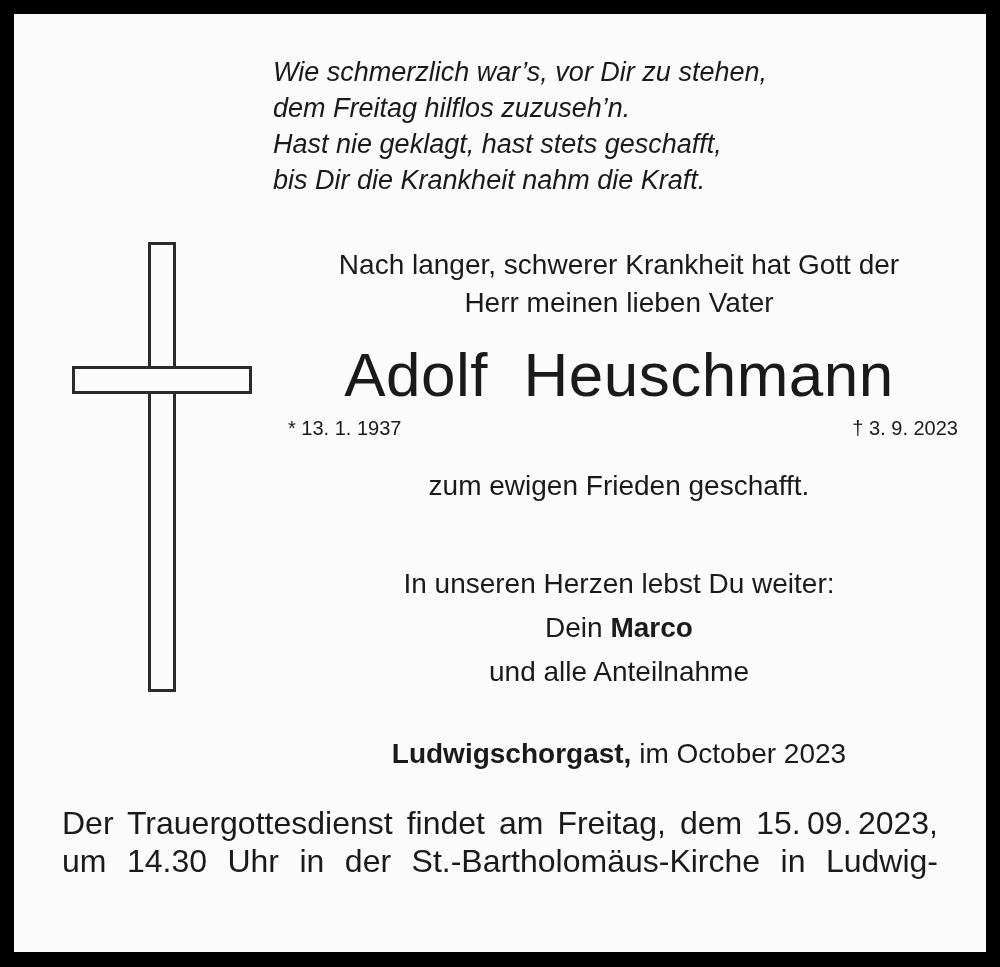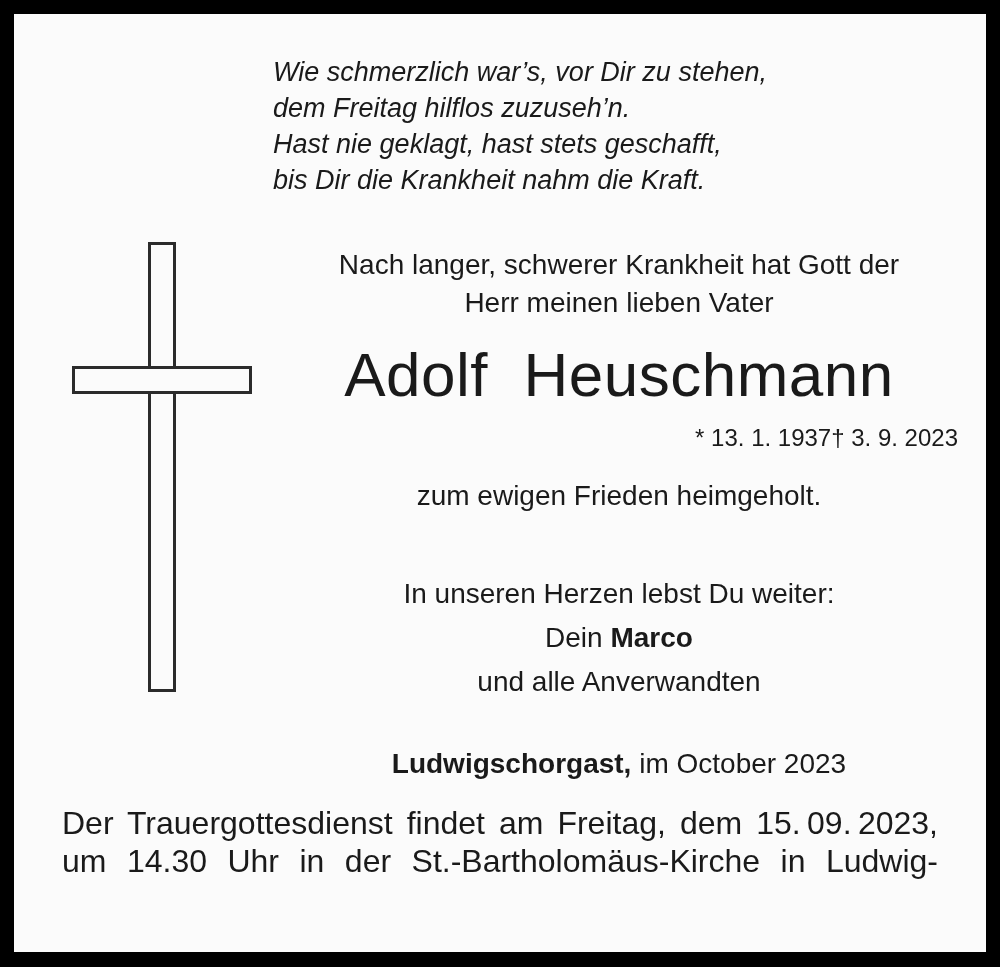--- a/index.html
+++ b/index.html
@@ -104,24 +104,23 @@
   }
   .name {
     margin-top: 18px;
     font-size: 62px;
     line-height: 70px;
     letter-spacing: 0.5px;
     font-weight: 400;
     white-space: pre;
   }
   .dates {
-    margin-top: 10px;
     display: flex;
-    justify-content: flex-end;
-    font-size: 24px;
+    justify-content: space-between;
+    font-size: 20px;
     line-height: 36px;
     padding: 0 18px 0 26px;
     box-sizing: border-box;
   }
   .afterdeath {
     margin-top: 22px;
     font-size: 28px;
     line-height: 36px;
   }
   .memory {
@@ -192,28 +191,28 @@
         <div>Herr meinen lieben Vater</div>
       </div>
 
       <div class="name">Adolf  Heuschmann</div>
 
       <div class="dates">
         <span>* 13. 1. 1937</span>
         <span>† 3. 9. 2023</span>
       </div>
 
-      <div class="afterdeath">zum ewigen Frieden heimgeholt.</div>
+      <div class="afterdeath">zum ewigen Frieden geschafft.</div>
 
       <div class="memory">
         <div>In unseren Herzen lebst Du weiter:</div>
         <div>
           <span>Dein </span><span class="bold">Marco</span>
         </div>
-        <div>und alle Anverwandten</div>
+        <div>und alle Anteilnahme</div>
       </div>
 
       <div class="place-line">
         <span class="bold">Ludwigschorgast,</span><span> im October 2023</span>
       </div>
     </div>
 
     <div class="service">
       <span class="service-line">Der Trauergottesdienst findet am Freitag, dem 15. 09. 2023,</span>
       <span class="service-line">um  14.30  Uhr  in  der  St.-Bartholomäus-Kirche  in  Ludwig-</span>

